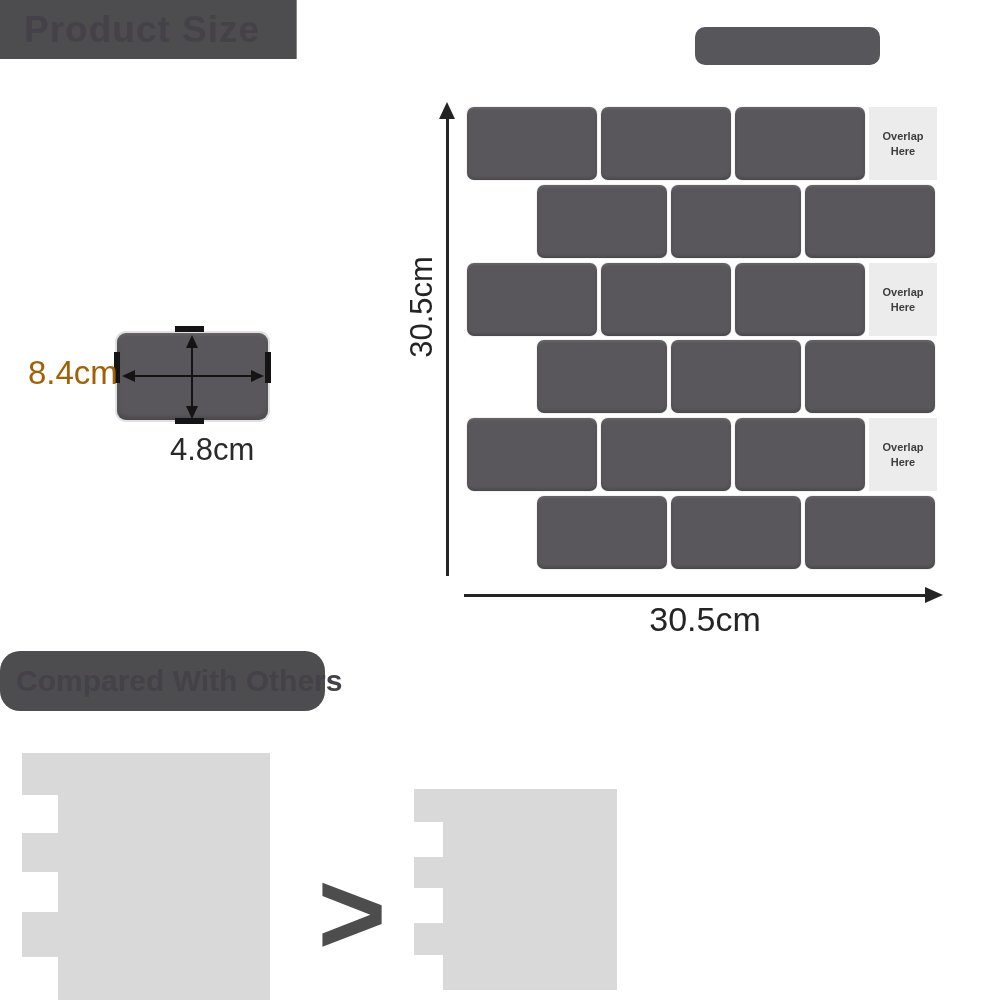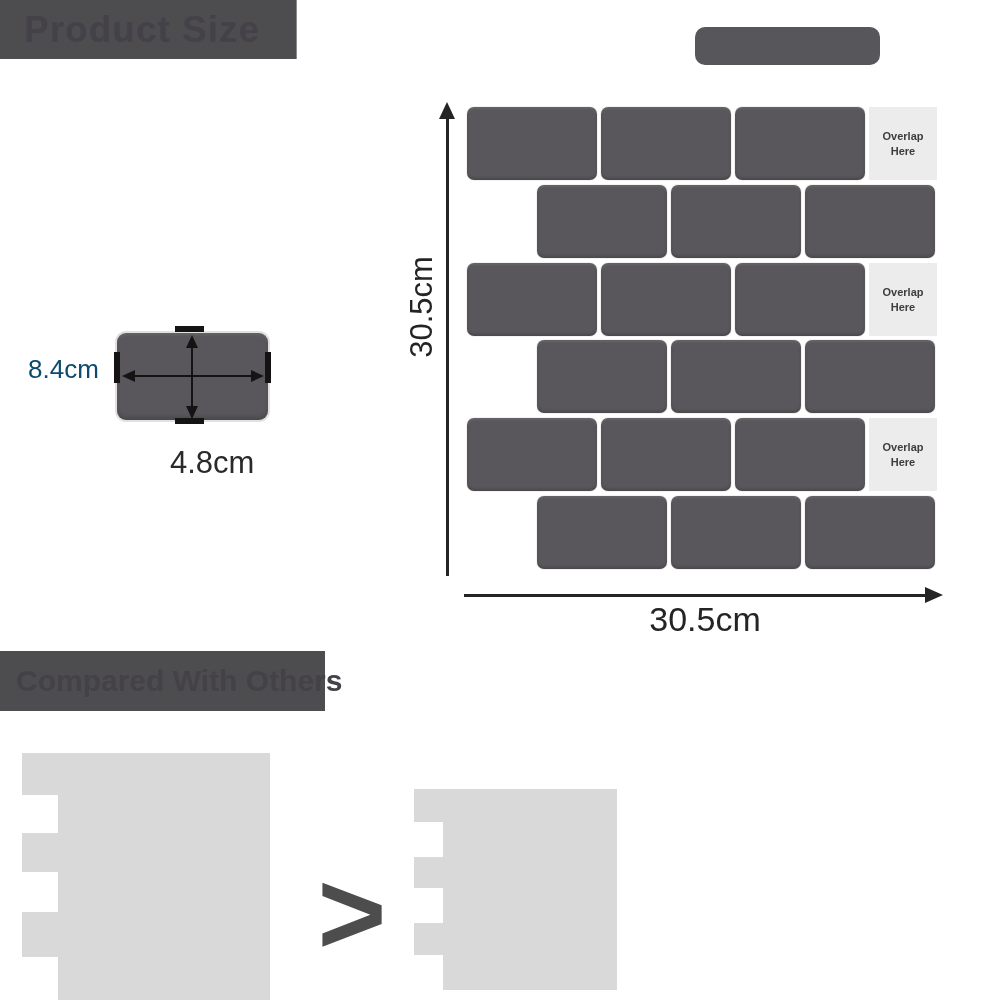--- a/index.html
+++ b/index.html
@@ -3,21 +3,21 @@
 <meta charset="utf-8">
 <style>
   html,body{margin:0;padding:0;}
   body{font-family:"Liberation Sans", sans-serif; background:#fff;}
   #stage{position:relative;width:1000px;height:1000px;background:#fff;overflow:hidden;}
 
   
   .top-banner{position:absolute;left:0;top:3;width:296px;height:59px;background:var(--banner);
     border-right:1px solid #8a8a8a;display:flex;align-items:center;}
   .top-banner span{font-size:37px;font-weight:700;letter-spacing:1px;color:var(--banner-text);padding-left:24px;white-space:nowrap;}
-  .bottom-banner{position:absolute;left:0;top:651px;width:325px;height:60px;background:var(--banner);display:flex;align-items:center;}
+  .bottom-banner{position:absolute;left:0;top:651px;width:325px;height:60px;background:var(--banner);display:flex;align-items:center;border-radius:20px;}
   .bottom-banner span{font-size:30px;font-weight:700;color:var(--banner-text);padding-left:16px;white-space:nowrap;}
   .top-pill{position:absolute;left:695px;top:27px;width:185px;height:38px;border-radius:10px;background:var(--pill);}
 
   
   .panel{position:absolute;left:460px;top:100px;width:484px;height:476px;}
   .row{position:absolute;display:flex;gap:4px;height:52px;}
   .rA{left:7px;}
   .rB{left:77px;}
   .r0{top:7px;} .r1{top:85px;} .r2{top:163px;} .r3{top:240px;} .r4{top:318px;} .r5{top:396px;}
   .tile{width:130px;height:73px;background:var(--tile);border-radius:7px;
@@ -43,22 +43,22 @@
   .tick-top{left:175px;top:326px;width:29px;height:6px;}
   .tick-bottom{left:175px;top:418px;width:29px;height:6px;}
   .tick-left{left:114px;top:352px;width:6px;height:31px;}
   .tick-right{left:265px;top:352px;width:6px;height:31px;}
   .st-hline{position:absolute;left:130px;top:375px;width:126px;height:2px;background:#141414;}
   .st-hhead-l{position:absolute;left:122px;top:370px;width:0;height:0;border-top:6px solid transparent;border-bottom:6px solid transparent;border-right:13px solid #141414;}
   .st-hhead-r{position:absolute;left:251px;top:370px;width:0;height:0;border-top:6px solid transparent;border-bottom:6px solid transparent;border-left:13px solid #141414;}
   .st-vline{position:absolute;left:191px;top:343px;width:2px;height:68px;background:#141414;}
   .st-vhead-u{position:absolute;left:186px;top:335px;width:0;height:0;border-left:6px solid transparent;border-right:6px solid transparent;border-bottom:13px solid #141414;}
   .st-vhead-d{position:absolute;left:186px;top:406px;width:0;height:0;border-left:6px solid transparent;border-right:6px solid transparent;border-top:13px solid #141414;}
-  .stw-label{position:absolute;left:28px;top:354px;width:85px;font-size:26px;color:#0c4a6e;}
-  .sth-label{position:absolute;left:170px;top:445px;width:95px;font-size:31px;color:#2a2a2a;}
+  .stw-label{position:absolute;left:28px;top:354px;width:85px;font-size:33px;color:#a16207;}
+  .sth-label{position:absolute;left:170px;top:432px;width:95px;font-size:31px;color:#2a2a2a;}
 
   
   .sil{fill:var(--silhouette);}
   .sil-svg{position:absolute;}
   .vs-label{position:absolute;left:304px;top:794px;width:95px;text-align:center;
     font-size:66px;line-height:64px;font-weight:800;letter-spacing:-3px;color:var(--vs-red);}
   .gt-symbol{position:absolute;left:302px;top:862px;width:100px;height:108px;text-align:center;
     font-size:118px;line-height:102px;font-weight:700;color:var(--chevron);}
 </style>
 </head>

